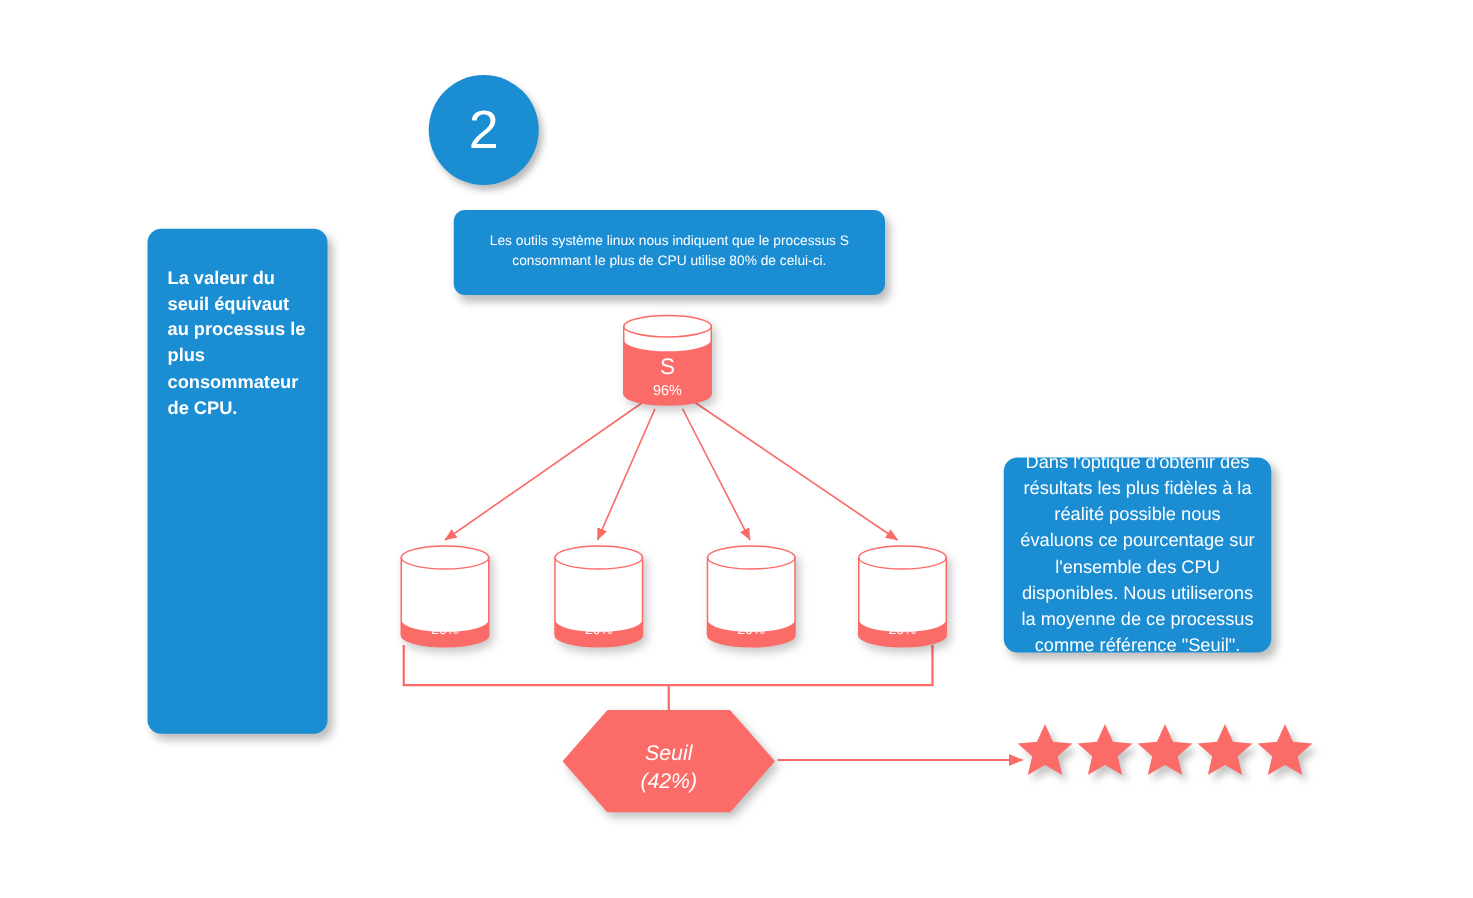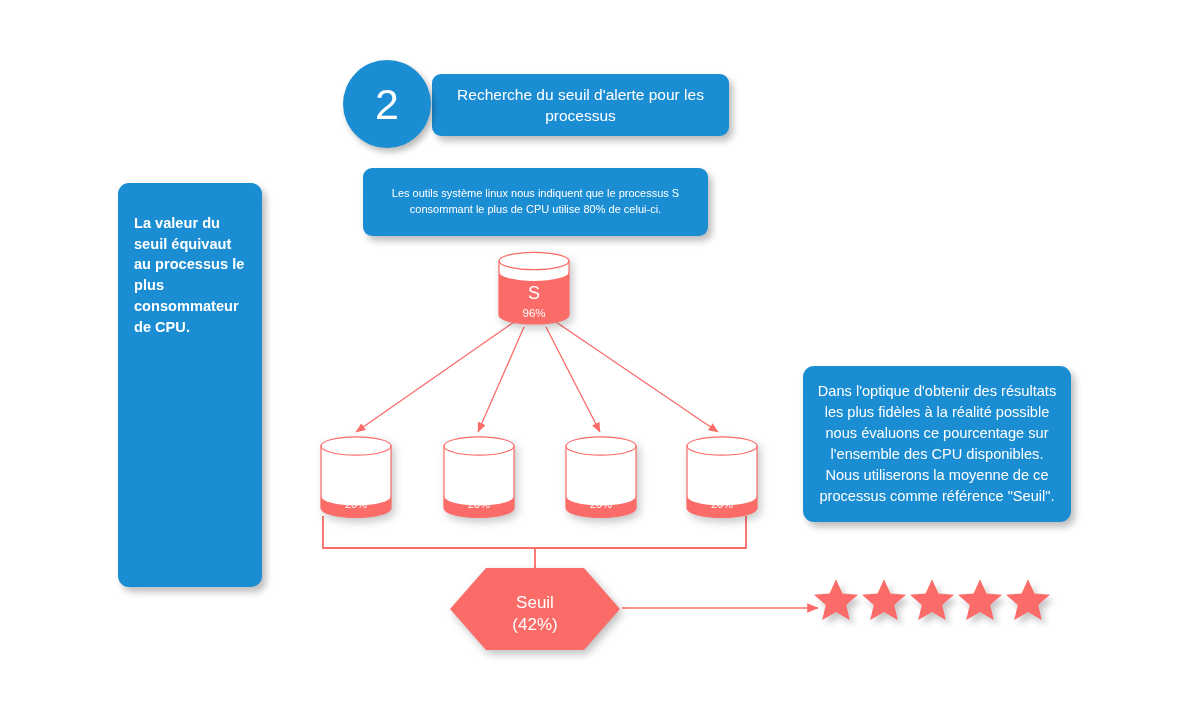--- a/index.html
+++ b/index.html
@@ -70,21 +70,21 @@
     height: 68px;
     border-radius: 9px;
     font-size: 11px;
     line-height: 1.42;
     padding: 0 10px;
   }
 
   .info-box-right {
     left: 803px;
     top: 366px;
-    width: 268px;
+    width: 214px;
     height: 156px;
     border-radius: 11px;
     font-size: 14.6px;
     line-height: 1.44;
     padding: 0 12px;
   }
 
   .side-box {
     left: 118px;
     top: 183px;
@@ -114,20 +114,21 @@
     pointer-events: none;
   }
 
   .hexagon {
     position: absolute;
     left: 450px;
     top: 568px;
     width: 170px;
     height: 92px;
     filter: drop-shadow(3px 4px 4px rgba(0,0,0,0.25));
+    font-style: italic;
   }
   .hex-text {
     position: absolute;
     inset: 0;
     display: flex;
     flex-direction: column;
     align-items: center;
     justify-content: center;
     color: #ffffff;
     font-size: 17px;
@@ -181,23 +182,20 @@
       <line x1="535" y1="548" x2="535" y2="572"></line>
     </g>
 
     <line x1="622" y1="608" x2="818" y2="608" stroke="#fb6b67" stroke-width="1.5" marker-end="url(#arw)"></line>
   </svg>
 
   <div class="blue-circle">
     <span>2</span>
   </div>
 
-  <div class="blue-box title-box">
-    <span>Recherche du seuil d'alerte pour les processus</span>
-  </div>
 
   <div class="blue-box info-box-top">
     <span>Les outils système linux nous indiquent que le processus S consommant le plus de CPU utilise 80% de celui-ci.</span>
   </div>
 
   <div class="blue-box side-box">
     <p class="p-bold">La valeur du seuil équivaut au processus le plus consommateur de CPU.</p>
   </div>
 
   <div class="blue-box info-box-right">

